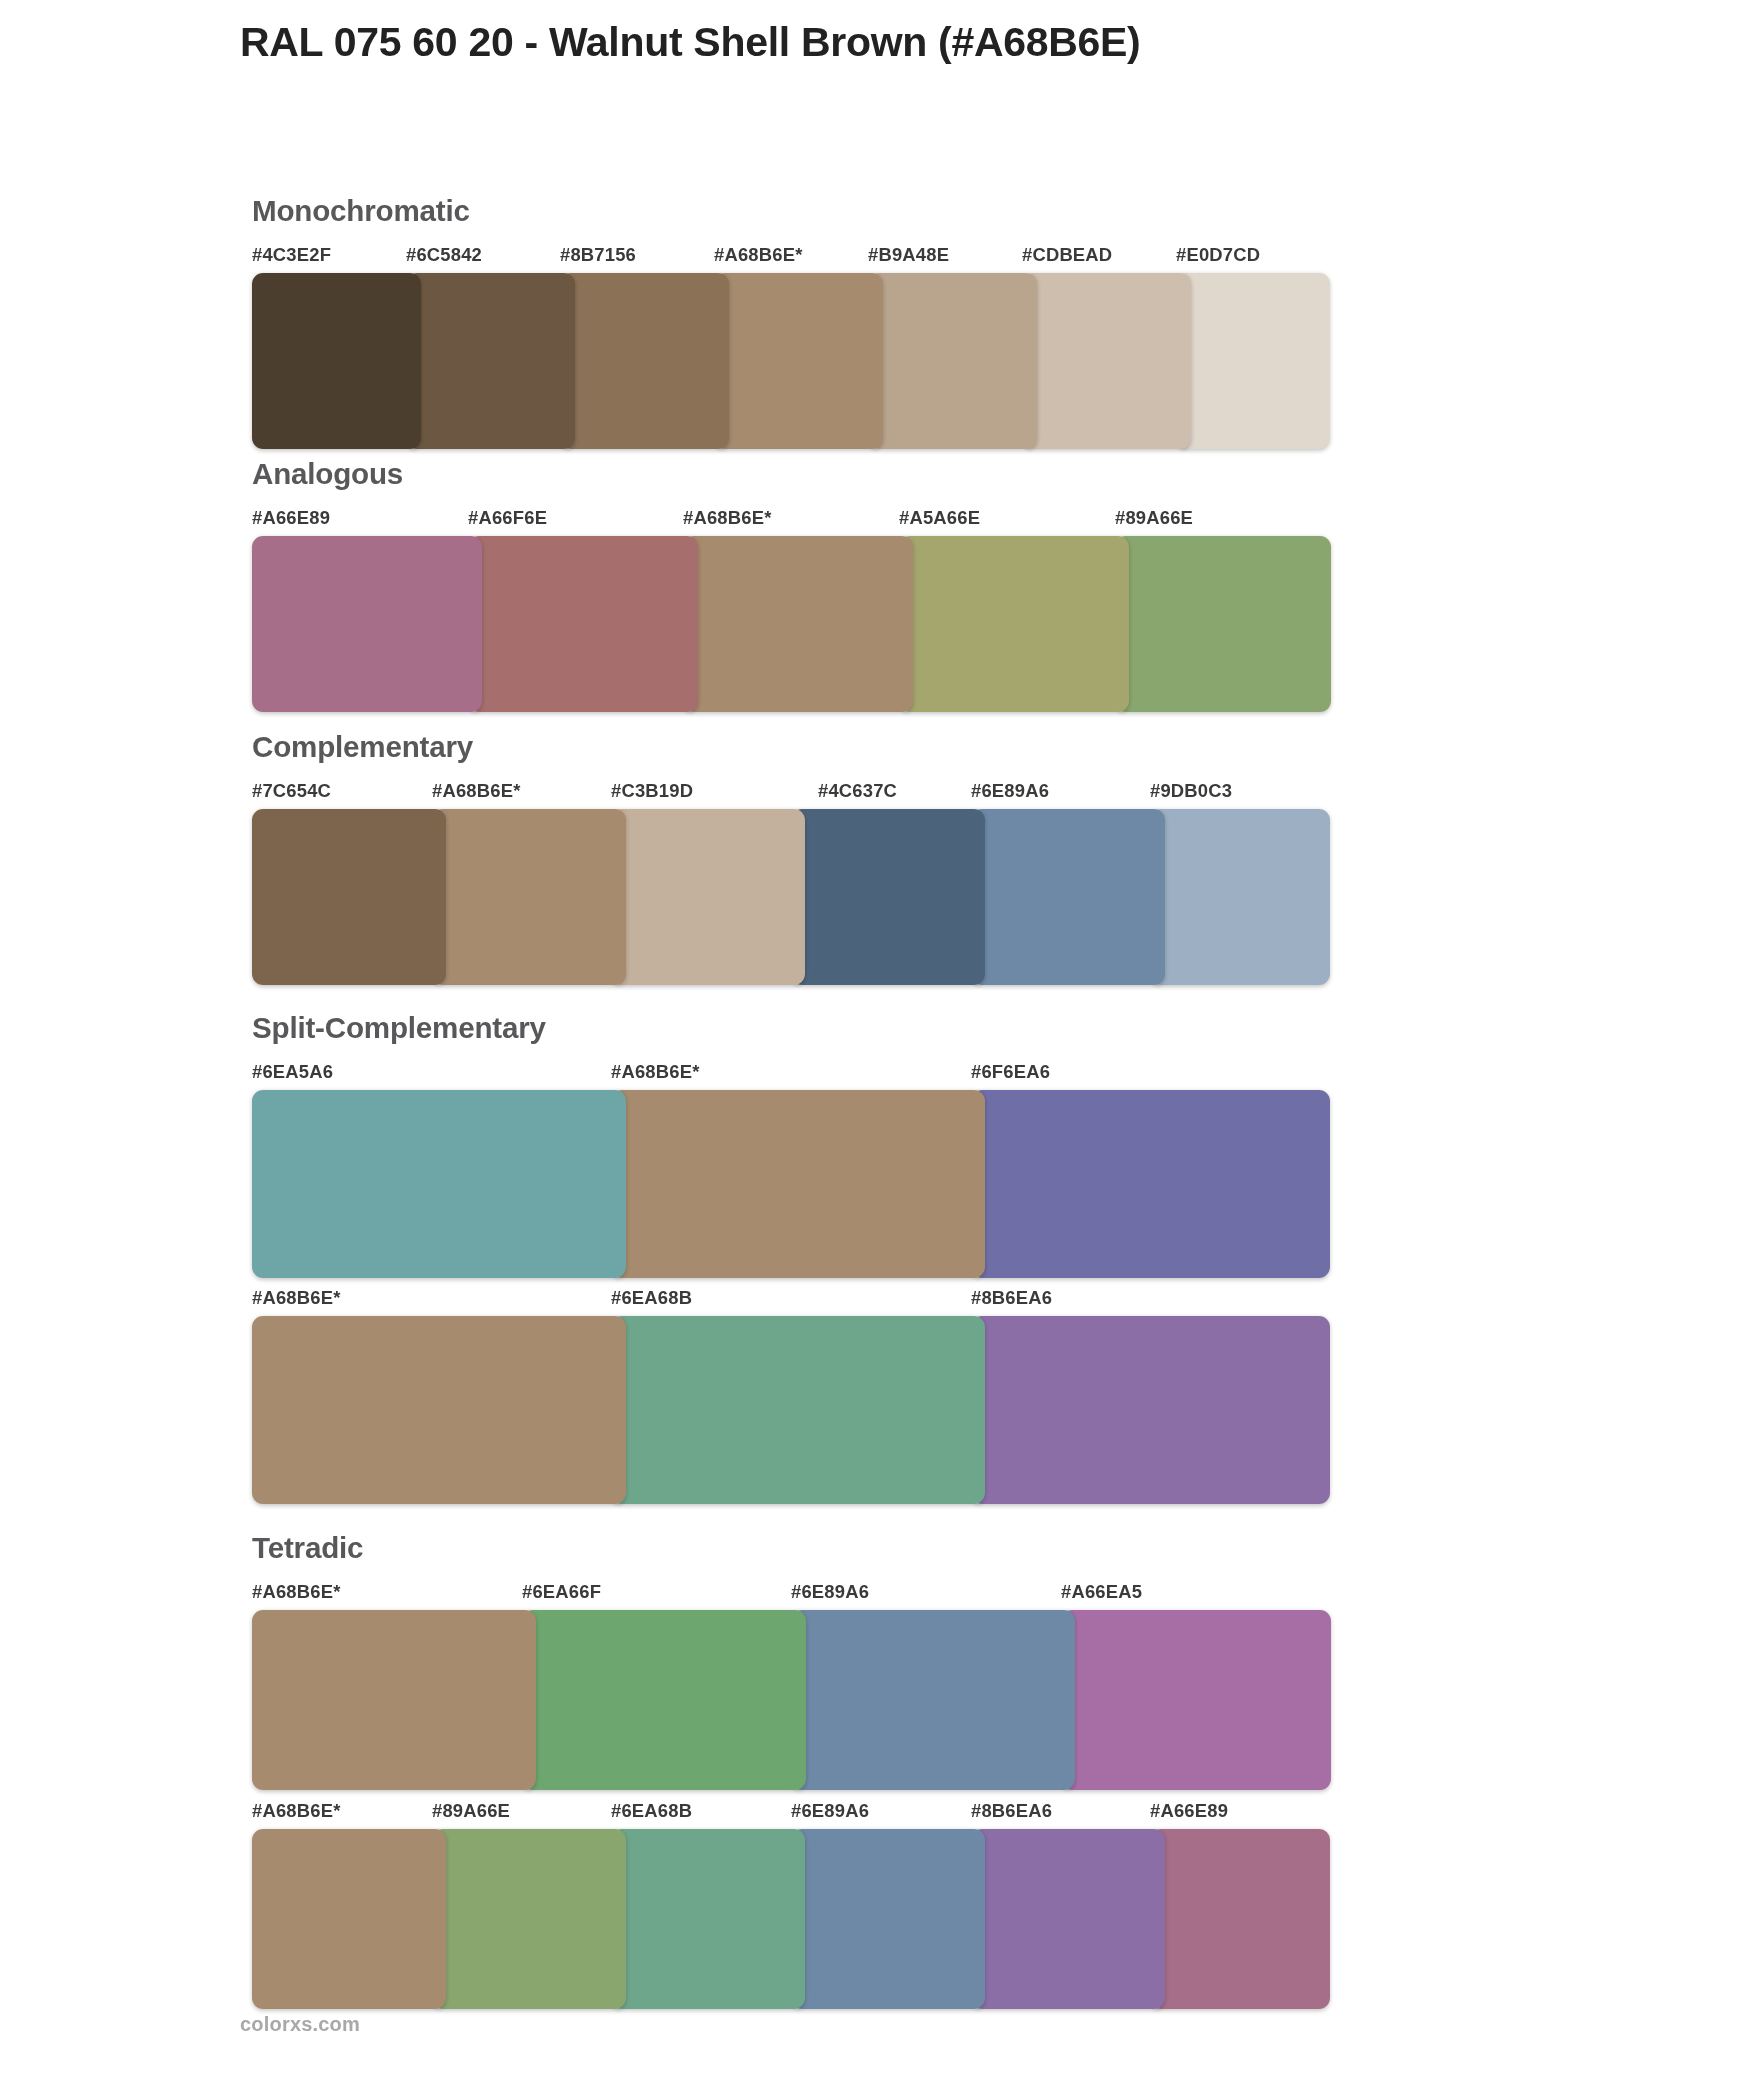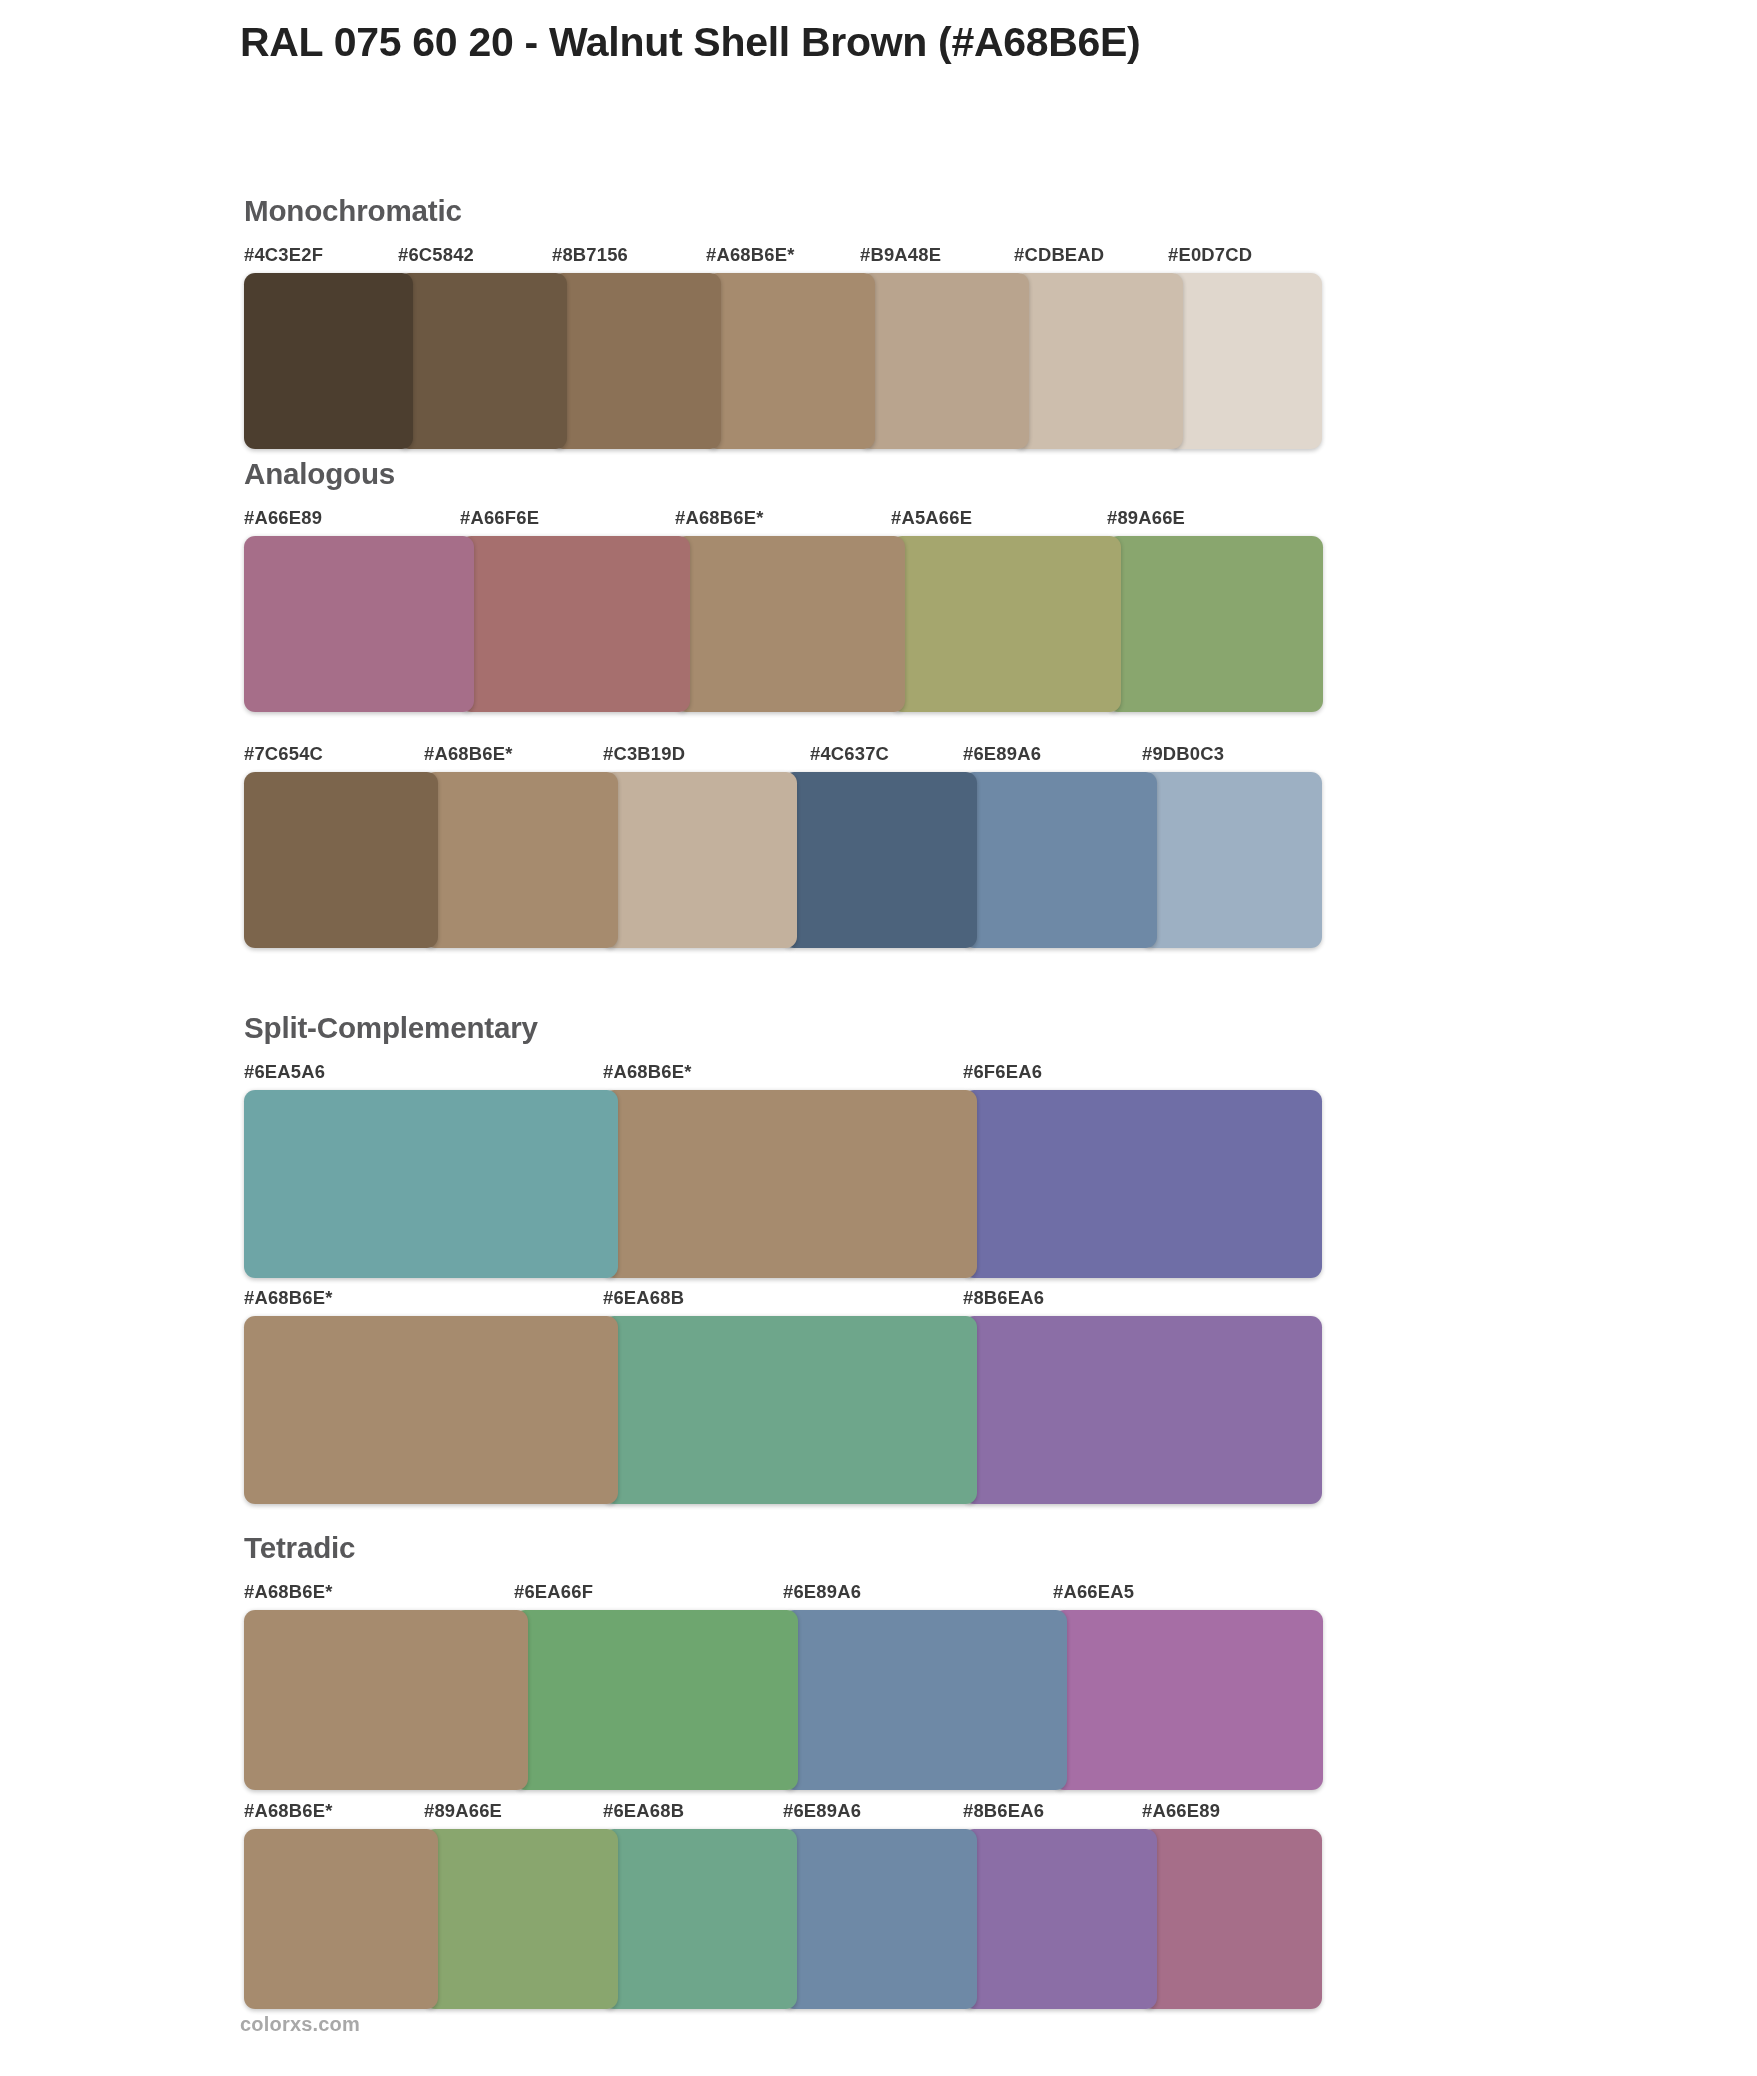--- a/index.html
+++ b/index.html
@@ -46,21 +46,21 @@
     font-weight: bold;
     color: #222222;
     letter-spacing: -0.2px;
     line-height: 1.2;
     margin: 14.4px 0 0 0;
   }
 
   
   .section {
     position: absolute;
-    left: 244px;
+    left: 252px;
     width: 1078px;
   }
   .section-title {
     font-size: 29.6px;
     font-weight: bold;
     color: #58585a;
     letter-spacing: -0.2px;
     margin: 0 0 0 0;
     line-height: 1.0;
     height: 37px;
@@ -145,20 +145,21 @@
         </div>
         <div class="swatches" style="height: 176px;">
           <div class="swatch" title="#A66E89" style="left: 0px; width: 230px; height: 176px; background: rgb(166, 110, 137); z-index: 5;"></div>
           <div class="swatch" title="#A66F6E" style="left: 216px; width: 230px; height: 176px; background: rgb(166, 111, 110); z-index: 4;"></div>
           <div class="swatch" title="#A68B6E*" style="left: 431px; width: 230px; height: 176px; background: rgb(166, 139, 110); z-index: 3;"></div>
           <div class="swatch" title="#A5A66E" style="left: 647px; width: 230px; height: 176px; background: rgb(165, 166, 110); z-index: 2;"></div>
           <div class="swatch" title="#89A66E" style="left: 863px; width: 216px; height: 176px; background: rgb(137, 166, 110); z-index: 1;"></div>
         </div>
       </div>
       <div class="section" style="top: 732px;">
+        <div class="section-title">Complementary</div>
         <div class="labels">
           <span class="swatch-label" style="left: 0px;">#7C654C</span>
           <span class="swatch-label" style="left: 180px;">#A68B6E*</span>
           <span class="swatch-label" style="left: 359px;">#C3B19D</span>
           <span class="swatch-label" style="left: 539px; margin-left: 27px;">#4C637C</span>
           <span class="swatch-label" style="left: 719px;">#6E89A6</span>
           <span class="swatch-label" style="left: 898px;">#9DB0C3</span>
         </div>
         <div class="swatches" style="height: 176px;">
           <div class="swatch" title="#7C654C" style="left: 0px; width: 194px; height: 176px; background: rgb(124, 101, 76); z-index: 6;"></div>

